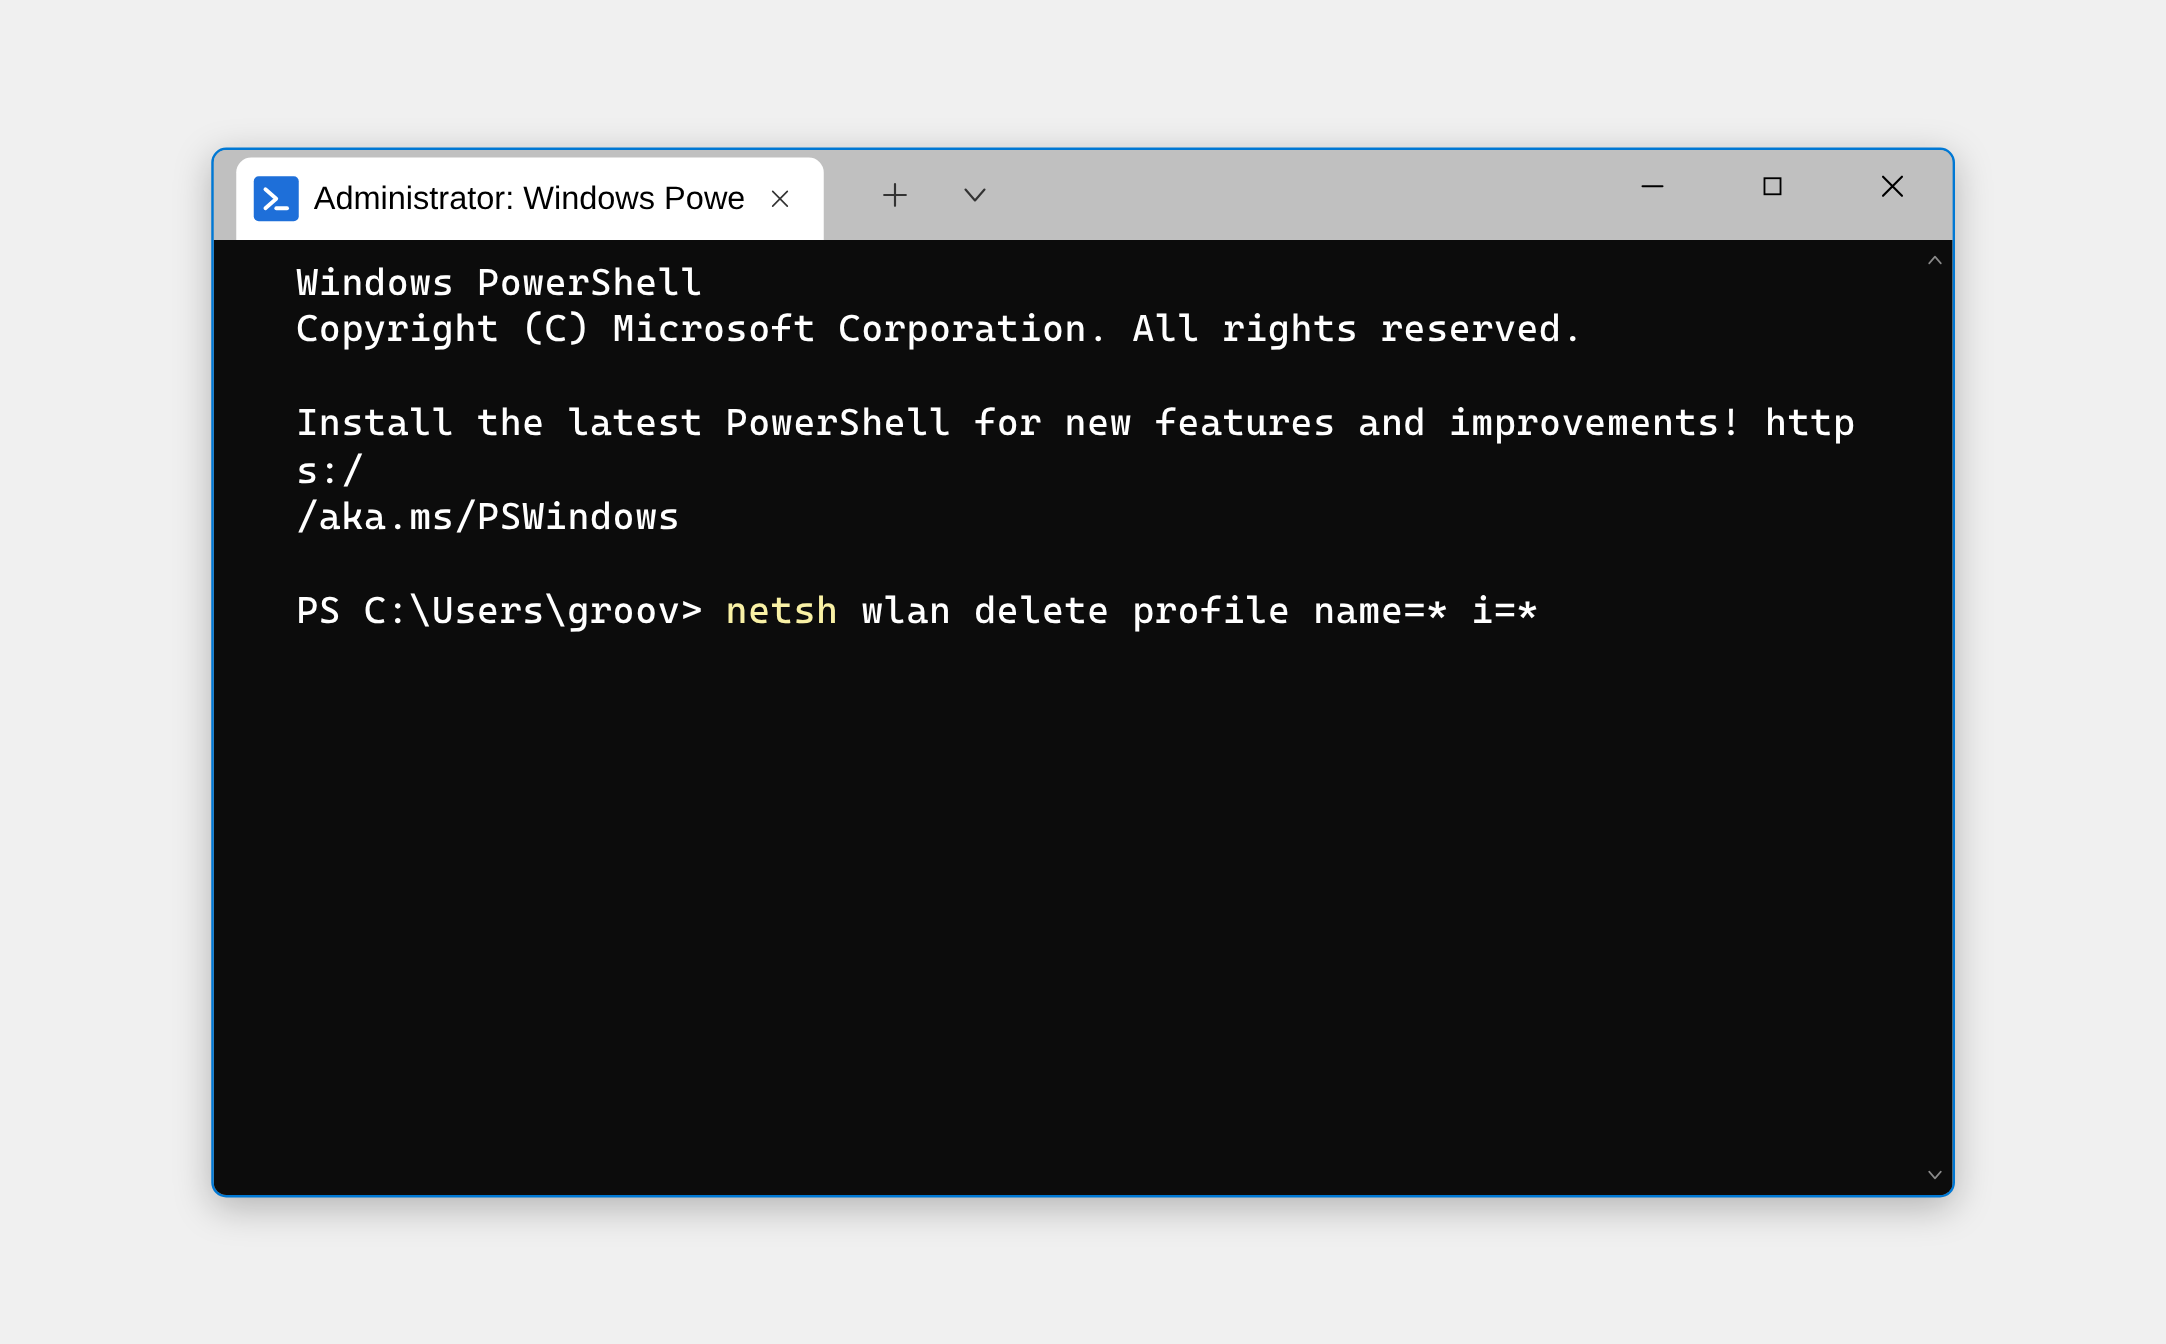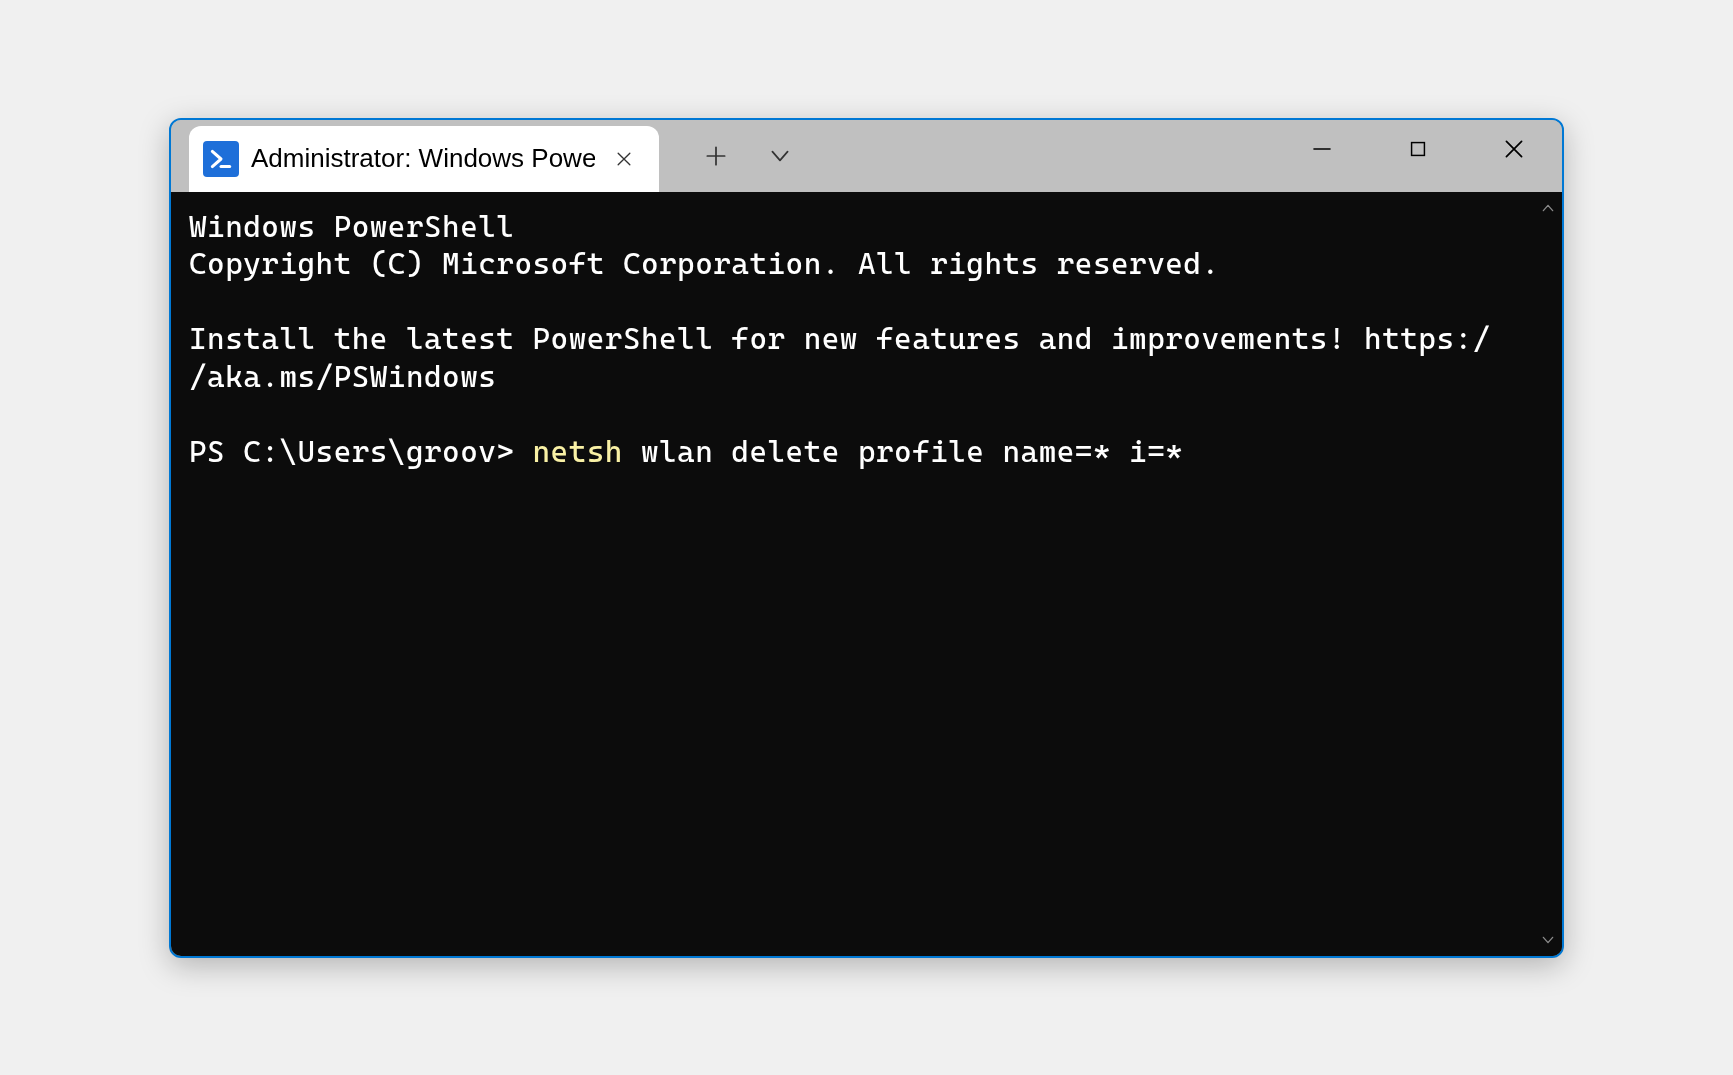--- a/index.html
+++ b/index.html
@@ -146,20 +146,21 @@
       flex: 1;
       padding: 16px 18px;
       font-family: "Cascadia Mono", "Cascadia Code", Consolas, "Courier New", monospace;
       font-size: 30px;
       line-height: 1.25;
       color: #ffffff;
       white-space: pre-wrap;
       word-break: break-all;
       font-weight: 500;
       letter-spacing: 0.5px;
+      margin-left: 48px;
     }
 
     .cmd-yellow {
       color: #f9f1a5;
     }
 
     .scrollbar-stub {
       width: 28px;
       background: #0c0c0c;
       display: flex;

